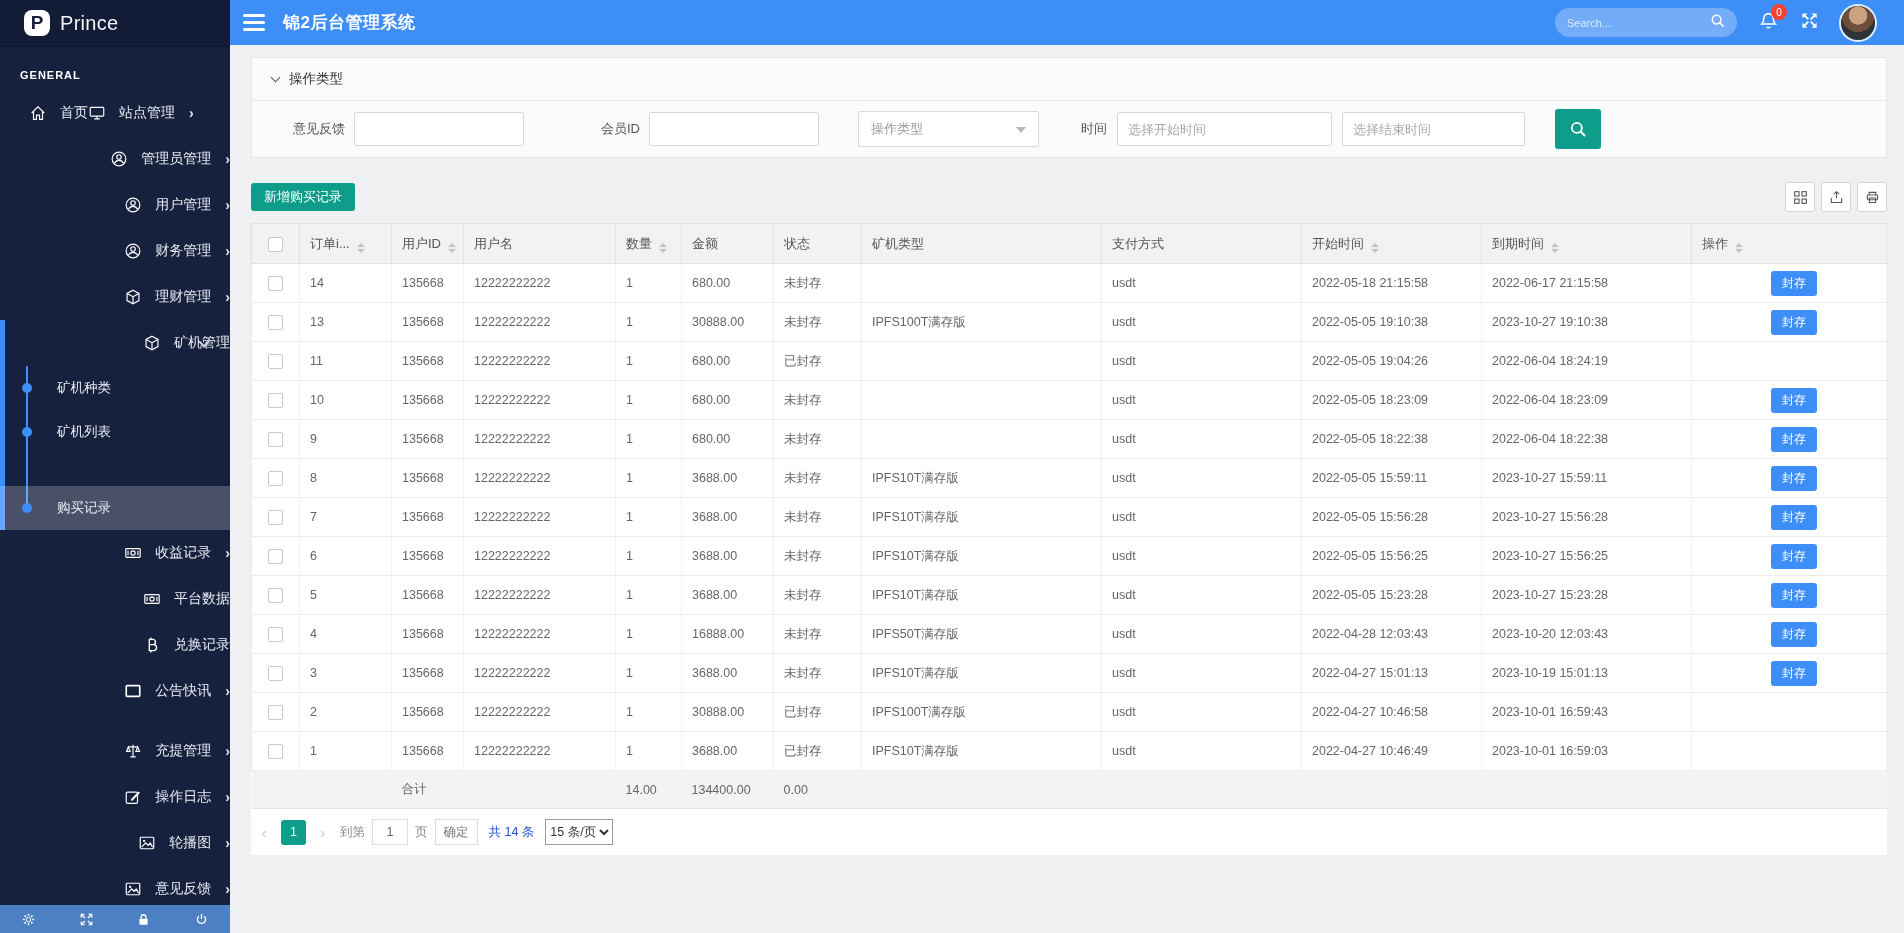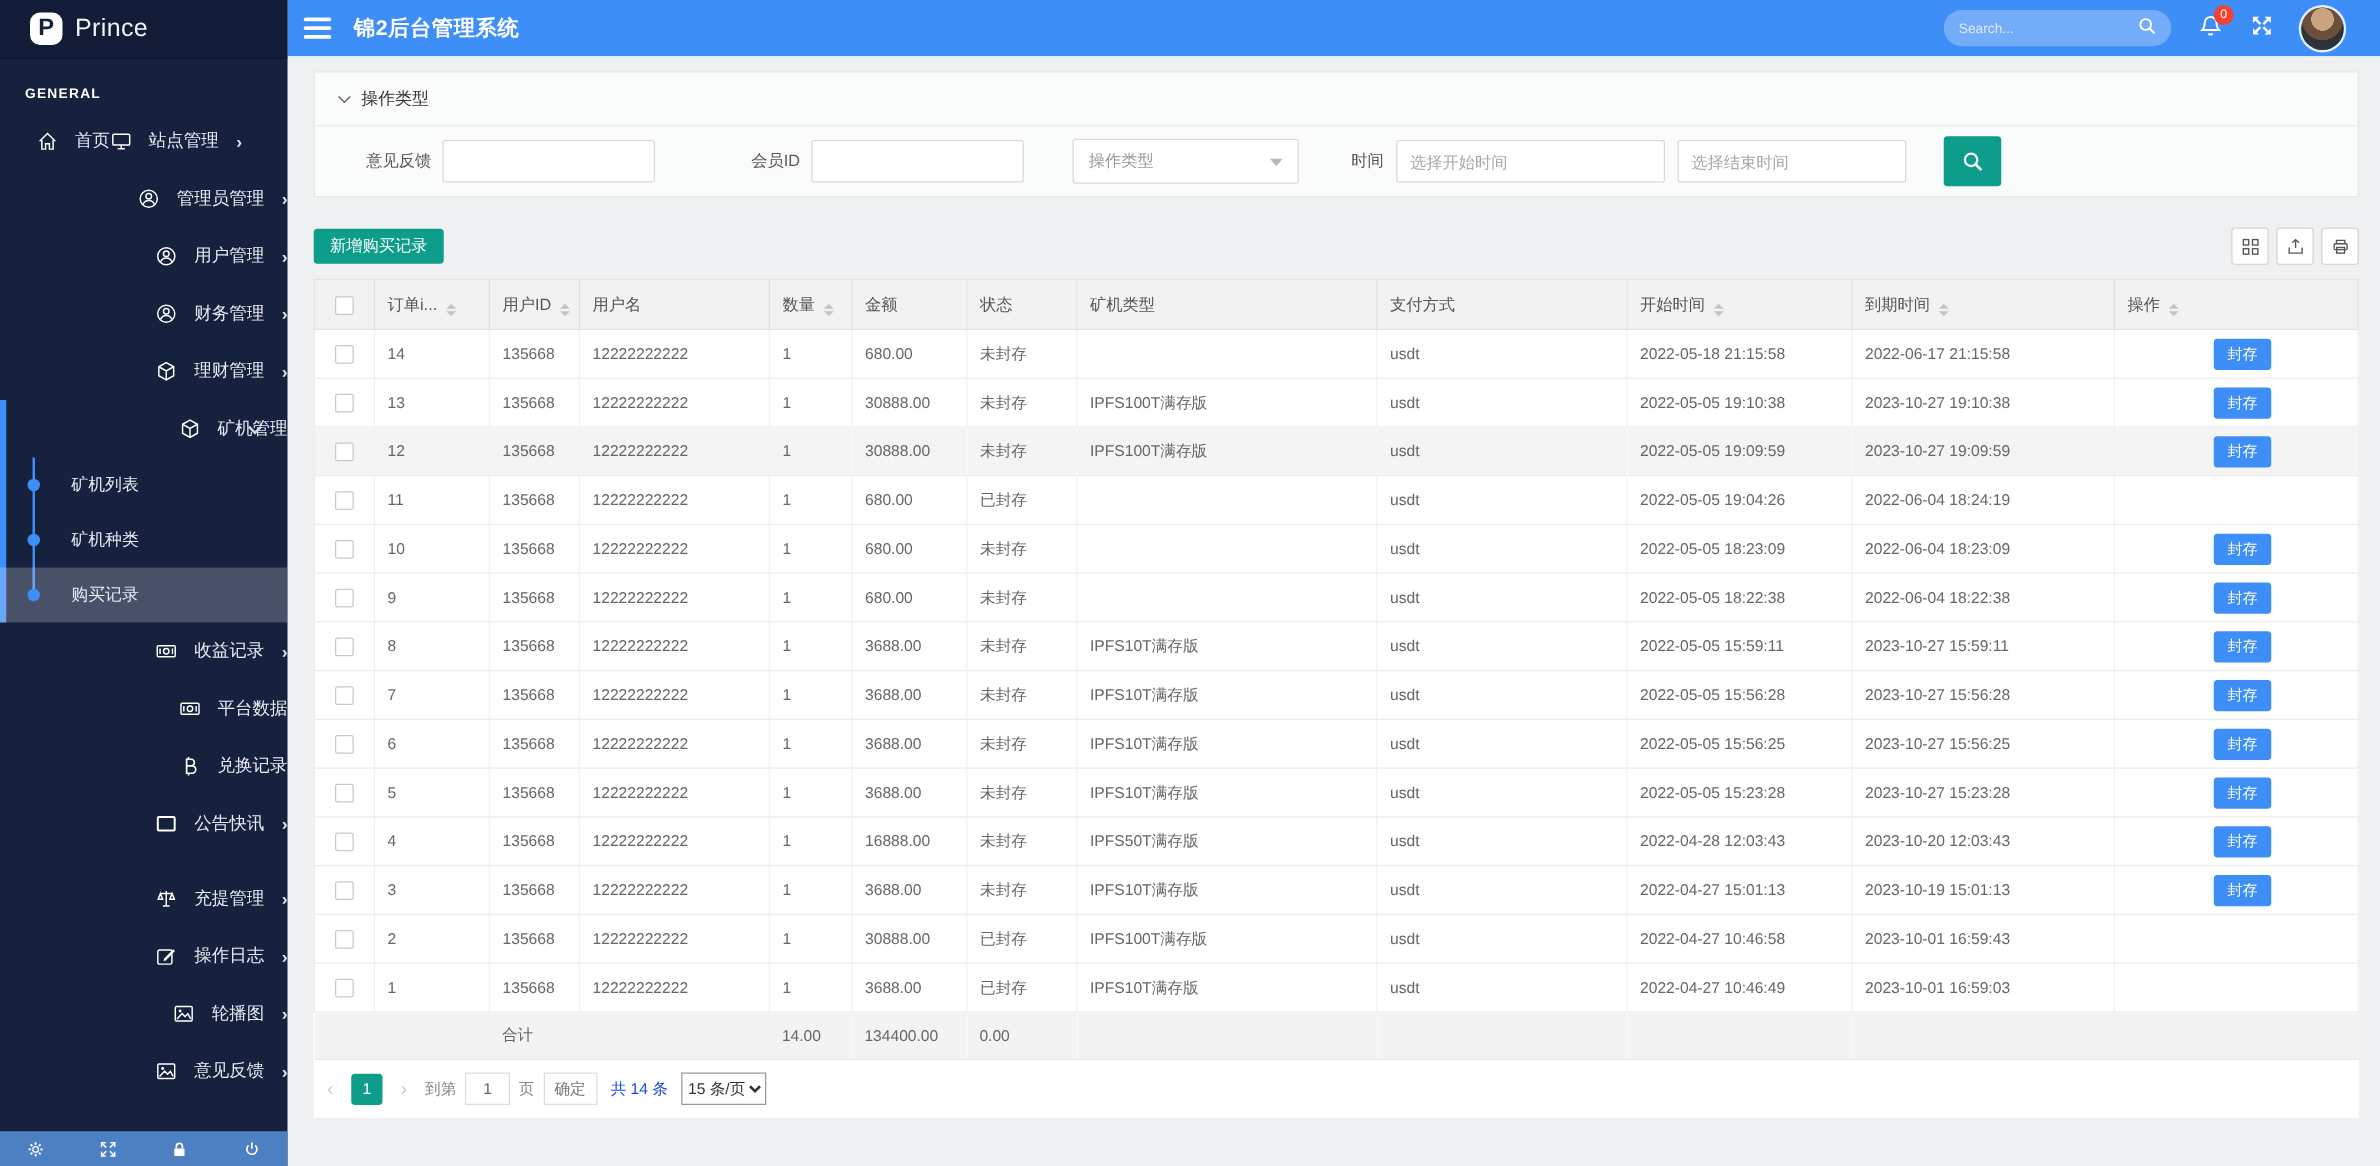--- a/index.html
+++ b/index.html
@@ -33,21 +33,21 @@
     width:5px; background:#3e8ef7; }
   .chev-dn { width:8px; height:8px; border-right:2px solid #cfd6e4;
     border-bottom:2px solid #cfd6e4; transform:rotate(45deg);
     position:absolute; right:22px; top:18px; }
   .submenu { position:relative; }
   .subline { position:absolute; left:26px; top:0; bottom:22px; width:2px; background:#3e8ef7; }
   .s-item { height:44px; display:flex; align-items:center; padding-left:57px;
     position:relative; font-size:13.5px; color:#e7eaf2; cursor:pointer; }
   .s-item .dot { position:absolute; left:22px; top:17px; width:10px; height:10px;
     border-radius:50%; background:#3e8ef7; }
-  .s-item.active { background:rgba(255,255,255,.22); }
+  .s-item.active { background:rgba(255,255,255,.22);margin-top:32px; }
   .gap-before { margin-top:14px; }
   .side-foot { position:absolute; left:0; right:0; bottom:0; height:28px;
     background:#4d80c3; display:flex; }
   .side-foot .f-ico { flex:1; display:flex; align-items:center; justify-content:center;
     cursor:pointer; }
   .side-foot svg { width:15px; height:15px; }
 
   
   .main { flex:1; display:flex; flex-direction:column; }
   .topbar { height:45px; background:#3e8ef7; display:flex; align-items:center;
@@ -221,25 +221,25 @@
                 <path d="M3.4 6 L10 9.6 L16.6 6 M10 9.6 V17.6"></path>
               </svg>
             </span>
             <span>矿机管理</span>
             <span class="chev-dn"></span>
           </div>
           <div class="submenu">
             <span class="subline"></span>
             <div class="s-item">
               <span class="dot"></span>
-              <span>矿机列表</span>
+              <span>矿机种类</span>
             </div>
             <div class="s-item">
               <span class="dot"></span>
-              <span>矿机种类</span>
+              <span>矿机列表</span>
             </div>
             <div class="s-item active">
               <span class="dot"></span>
               <span>购买记录</span>
             </div>
           </div>
         </div>
         <div class="m-item">
           <span class="ico">
             <svg viewBox="0 0 20 20" fill="none" stroke="#fff" stroke-width="1.3">
@@ -528,34 +528,20 @@
     <td>12222222222</td>
     <td>1</td>
     <td>30888.00</td>
     <td>未封存</td>
     <td>IPFS100T满存版</td>
     <td>usdt</td>
     <td>2022-05-05 19:10:38</td>
     <td>2023-10-27 19:10:38</td>
     <td class="c-action"><button class="btn-seal">封存</button></td>
   </tr>
-              <tr class="hl">
-    <td class="c-check"><span class="cb"></span></td>
-    <td>12</td>
-    <td>135668</td>
-    <td>12222222222</td>
-    <td>1</td>
-    <td>30888.00</td>
-    <td>未封存</td>
-    <td>IPFS100T满存版</td>
-    <td>usdt</td>
-    <td>2022-05-05 19:09:59</td>
-    <td>2023-10-27 19:09:59</td>
-    <td class="c-action"><button class="btn-seal">封存</button></td>
-  </tr>
               <tr>
     <td class="c-check"><span class="cb"></span></td>
     <td>11</td>
     <td>135668</td>
     <td>12222222222</td>
     <td>1</td>
     <td>680.00</td>
     <td>已封存</td>
     <td></td>
     <td>usdt</td>

